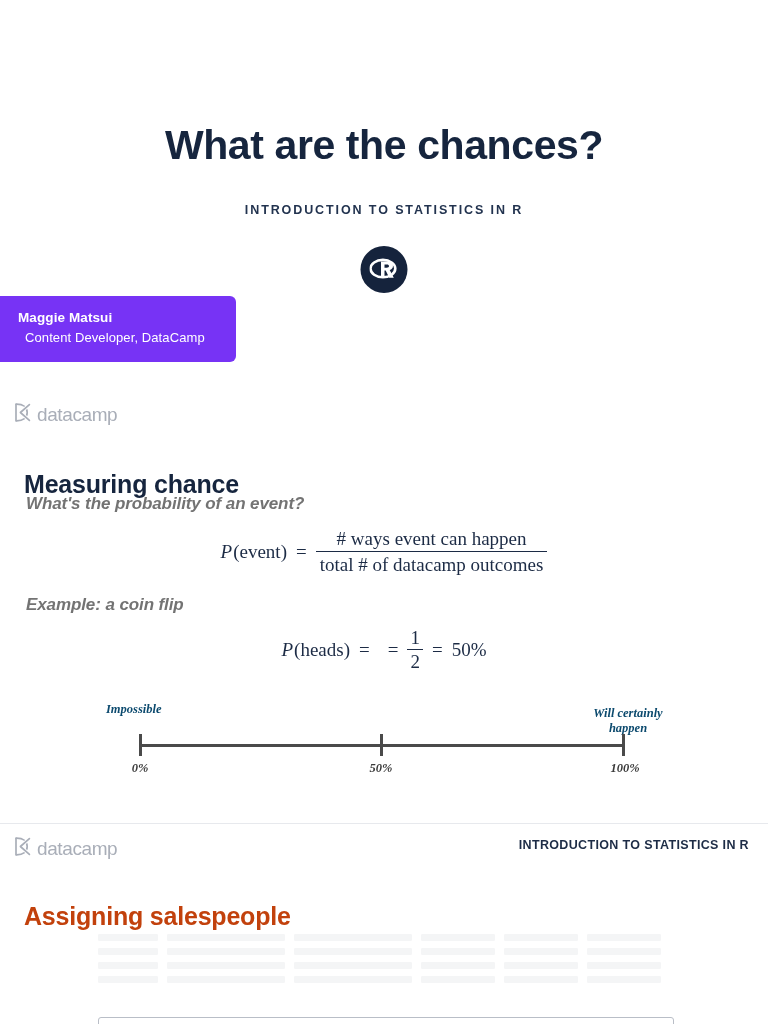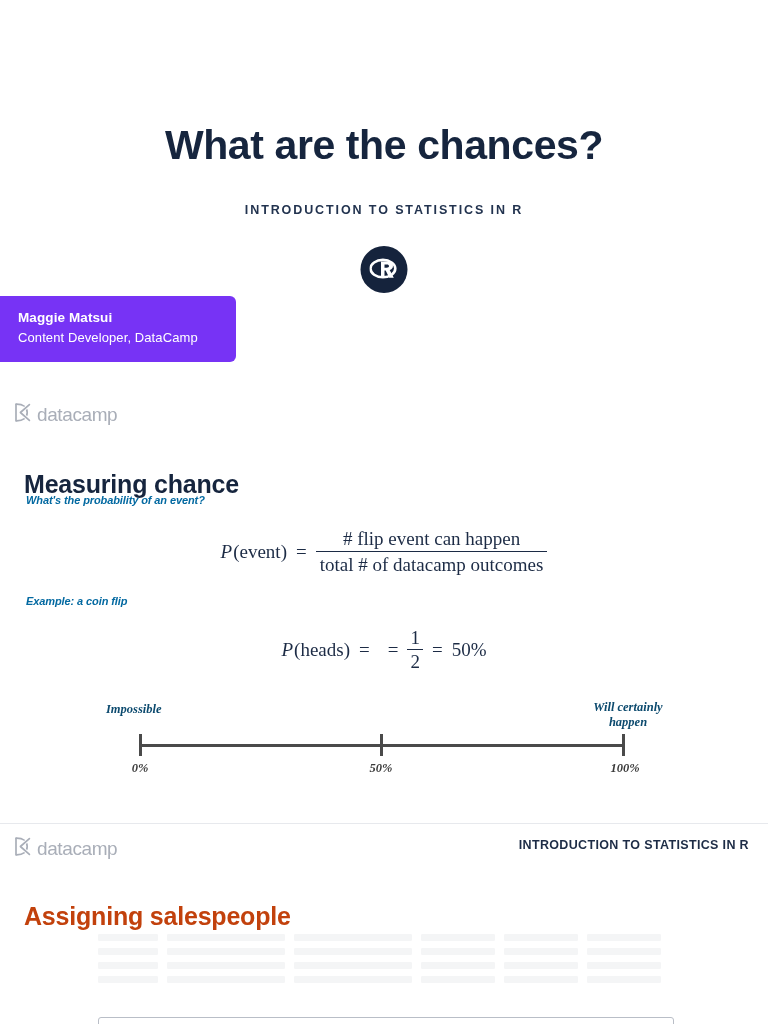--- a/index.html
+++ b/index.html
@@ -76,20 +76,21 @@
     font-size: 13.5px;
     font-weight: 700;
     line-height: 20px;
     letter-spacing: 0.1px;
   }
   .author-role {
     font-size: 13px;
     font-weight: 400;
     line-height: 20px;
     letter-spacing: 0.1px;
+    margin-left: 7px;
   }
 
   .dc-logo {
     display: flex;
     align-items: center;
     gap: 6px;
     color: #a9aeb8;
   }
   .dc-logo .dc-mark { display: block; }
   .dc-logo .dc-word {
@@ -111,24 +112,24 @@
     left: 24px;
     top: 25px;
     font-size: 25px;
     font-weight: 700;
     color: #16253e;
     letter-spacing: -0.2px;
   }
   .lead-italic {
     position: absolute;
     left: 26px;
-    font-size: 11px;
+    font-size: 17px;
     font-weight: 700;
     font-style: italic;
-    color: #0369a1;
+    color: #737373;
     letter-spacing: -0.1px;
   }
   #lead-1 { top: 494px; }
   #lead-2 { top: 595px; }
 
   
   .math {
     position: absolute;
     left: 0; right: 0;
     display: flex;
@@ -165,21 +166,21 @@
   .scale-caption {
     position: absolute;
     font-family: "Liberation Serif", "DejaVu Serif", serif;
     font-style: italic;
     font-weight: 700;
     font-size: 12.5px;
     color: #0c4a6e;
     line-height: 15px;
   }
   #cap-impossible { left: 106px; top: 12px; }
-  #cap-certain { left: 578px; top: 10px; width: 100px; text-align: center; }
+  #cap-certain { left: 578px; top: 16px; width: 100px; text-align: center; }
 
   .scale-line {
     position: absolute;
     left: 139px; top: 54px;
     width: 486px; height: 3px;
     background: #4a4a4a;
   }
   .scale-tick {
     position: absolute;
     top: 44px;
@@ -300,21 +301,21 @@
   <h2 class="slide-h1">Measuring chance</h2>
 </section>
 
 <div class="lead-italic" id="lead-1">What's the probability of an event?</div>
 
 <div class="math" id="math-event">
   <span class="m-it">P</span>
     <span>(event)</span>
   <span class="m-op">=</span>
   <span class="frac">
-    <span class="num"># flip event can happen</span>
+    <span class="num"># ways event can happen</span>
     <span class="den">total # of datacamp outcomes</span>
   </span>
 </div>
 
 <div class="lead-italic" id="lead-2">Example: a coin flip</div>
 
 <div class="math" id="math-heads">
   <span class="m-it">P</span>
     <span>(heads)</span>
   <span class="m-op">=</span>

